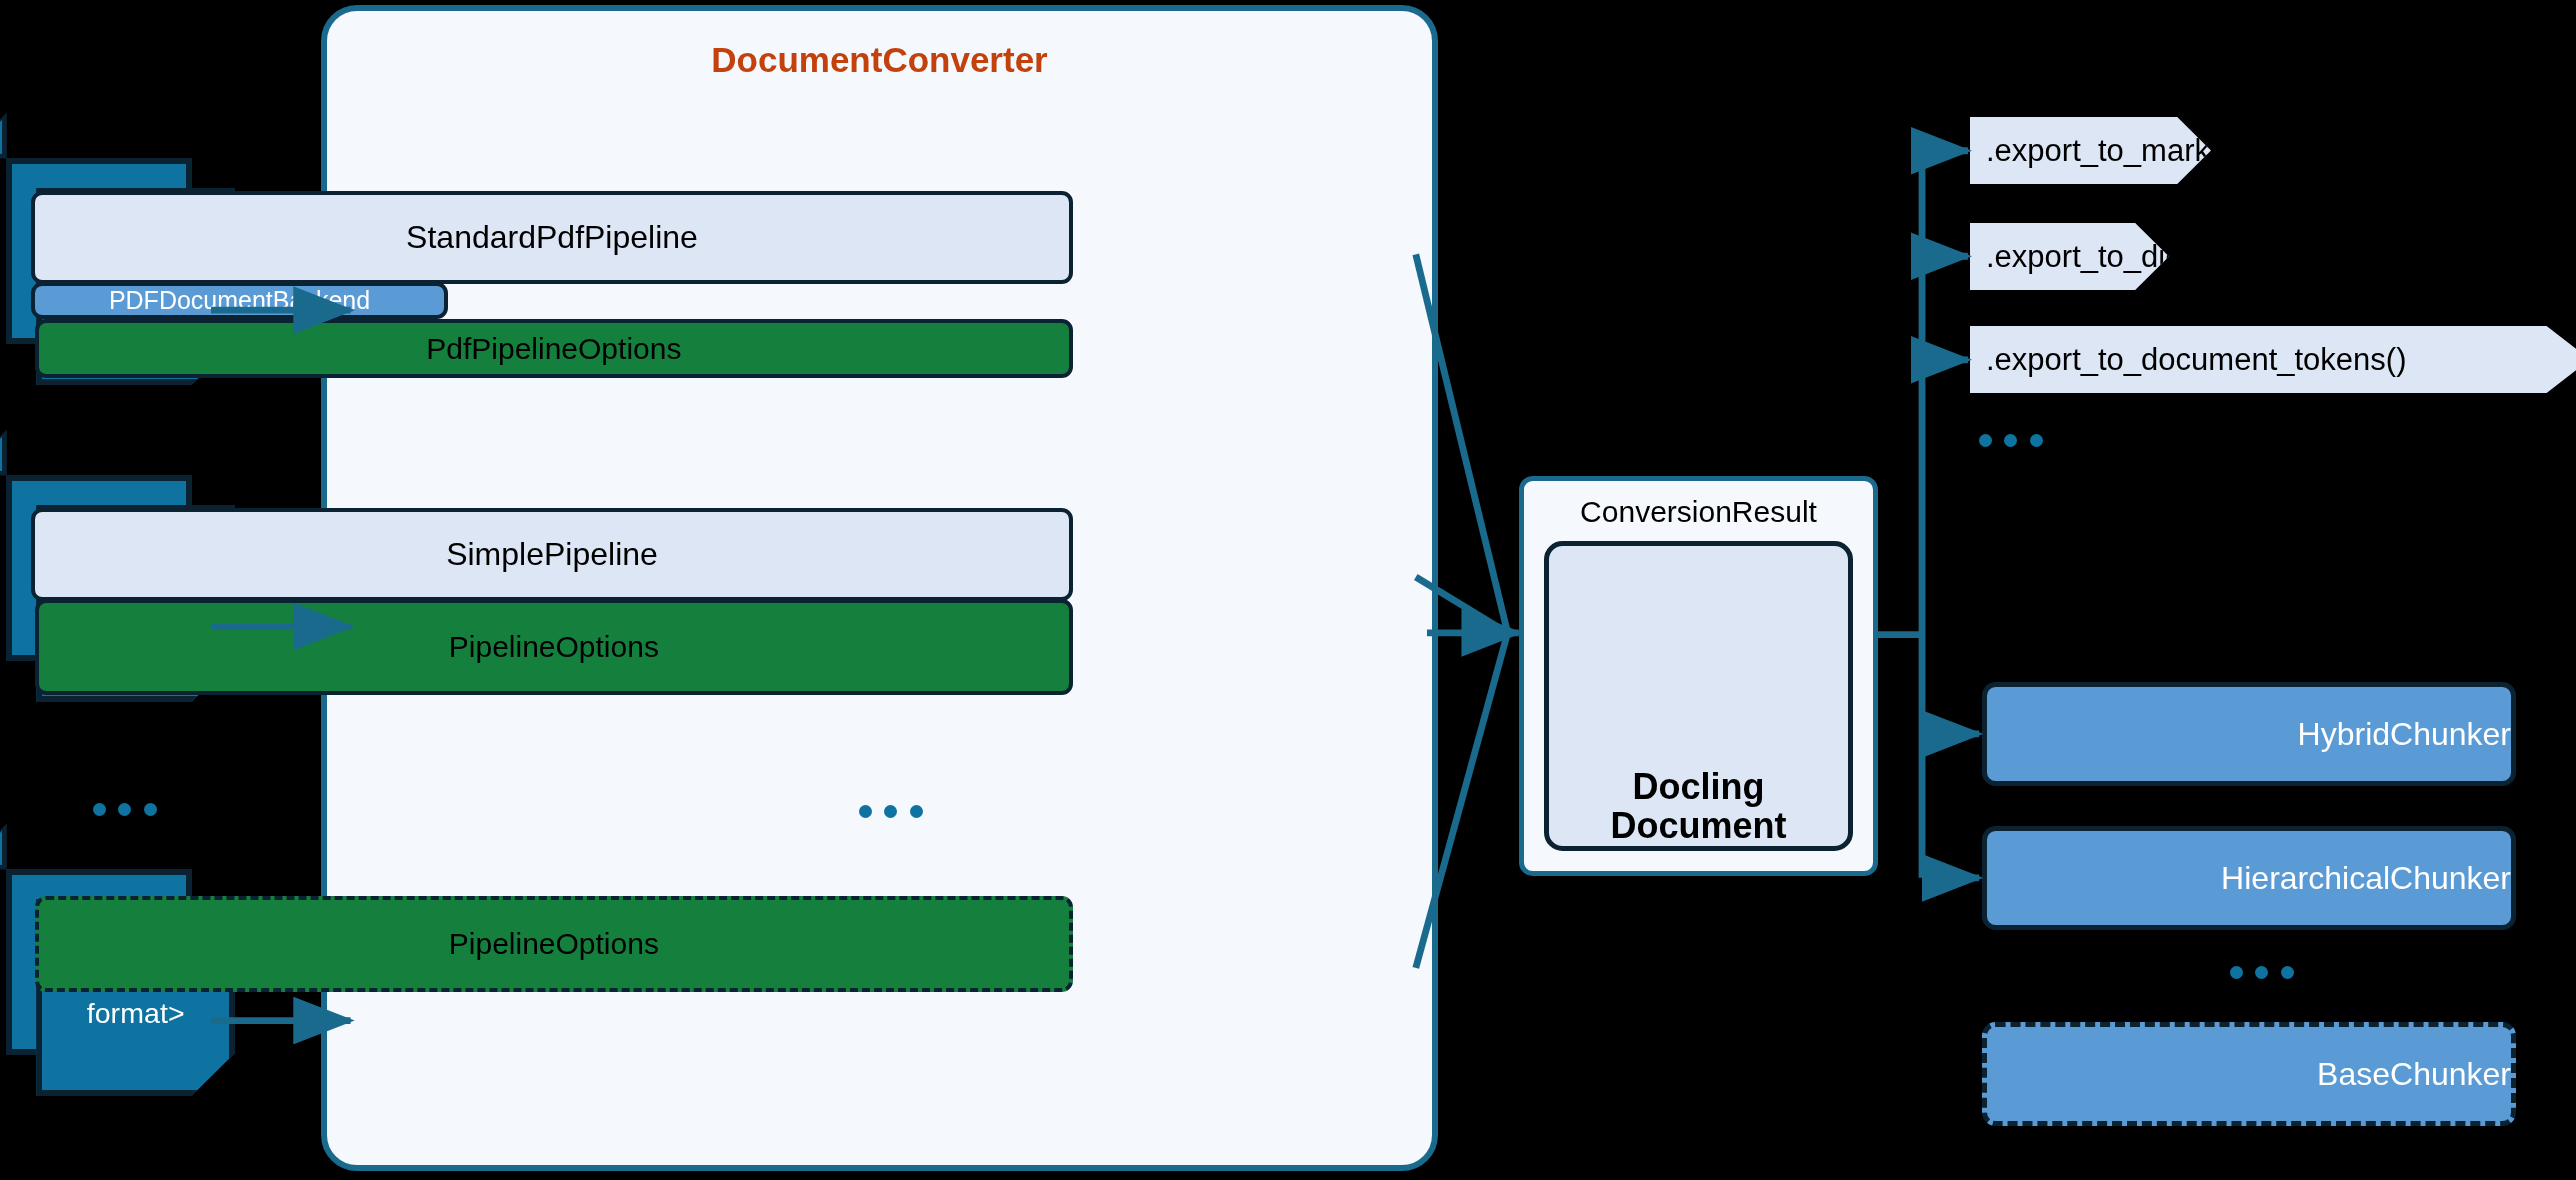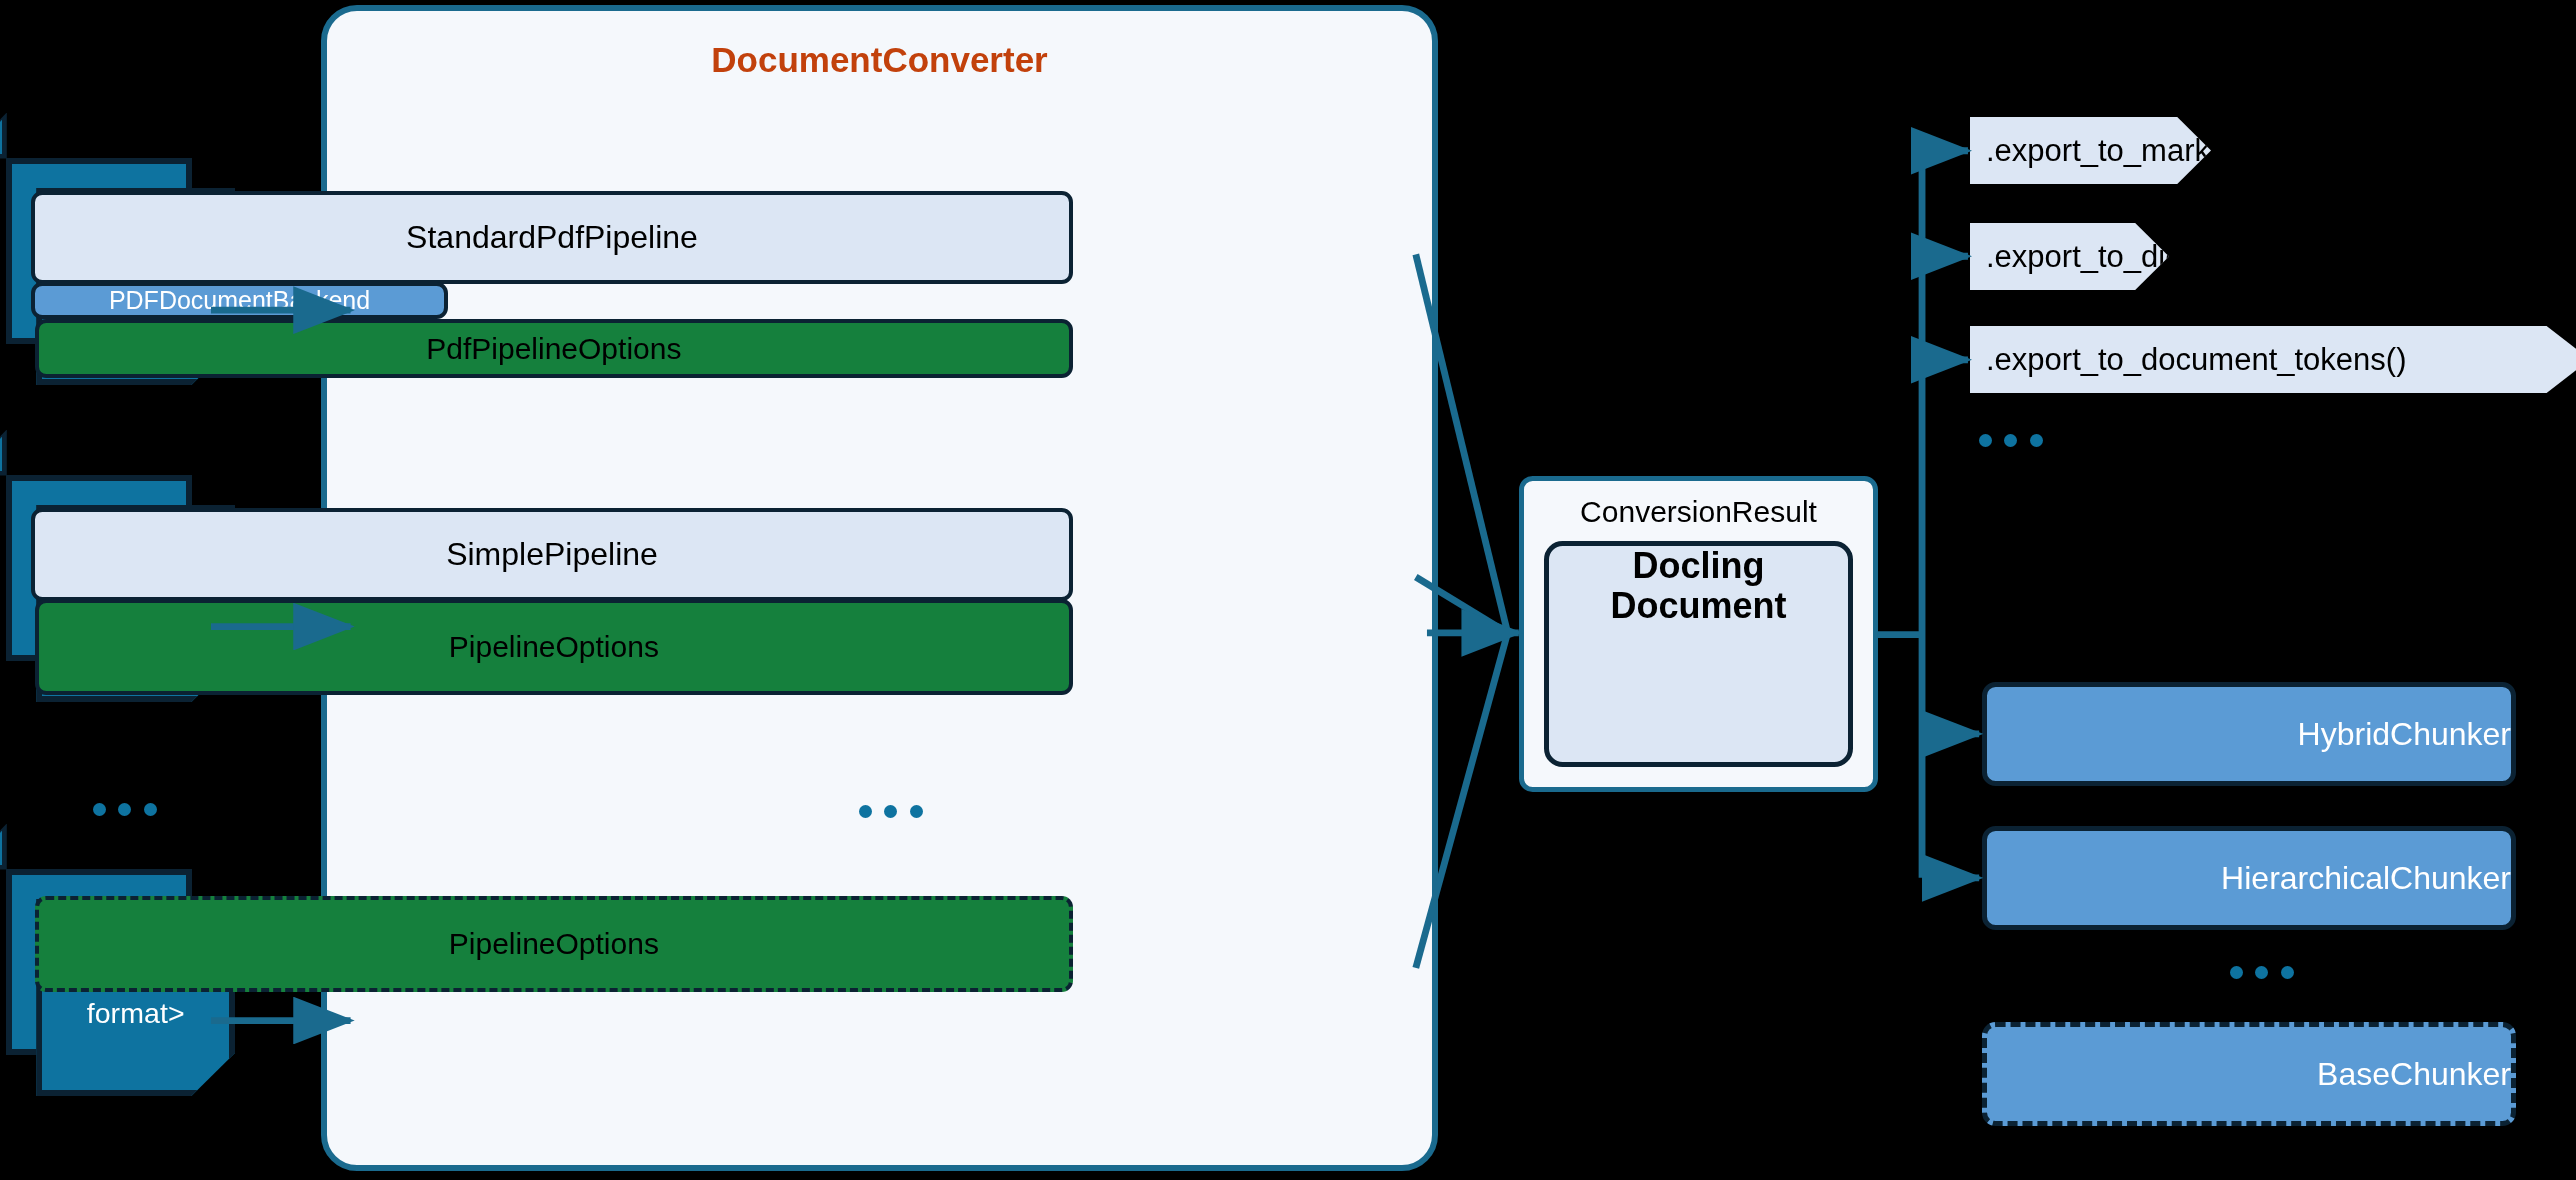--- a/index.html
+++ b/index.html
@@ -182,21 +182,21 @@
   .pipeline.dashed .pipe-options {
     border-style: dashed;
   }
 
   
   #conv-result {
     position: absolute;
     left: 1519px;
     top: 476px;
     width: 359px;
-    height: 316px;
+    height: 400px;
     background: #F5F8FC;
     border: 5.6px solid #1A6A8E;
     border-radius: 13.6px;
     box-sizing: border-box;
     z-index: 4;
     text-decoration: underline;
   }
   #conv-result-title {
     position: absolute;
     left: 0;
@@ -210,21 +210,21 @@
     position: absolute;
     left: 20px;
     top: 60px;
     right: 20px;
     bottom: 20px;
     background: #DCE6F4;
     border: 5.6px solid #0B2233;
     border-radius: 18.6px;
     box-sizing: border-box;
     display: flex;
-    align-items: flex-start;
+    align-items: flex-end;
     justify-content: center;
     text-align: center;
     font-size: 36px;
     font-weight: bold;
     line-height: 1.1;
     color: #000000;
   }
 
   
   .chevron {

